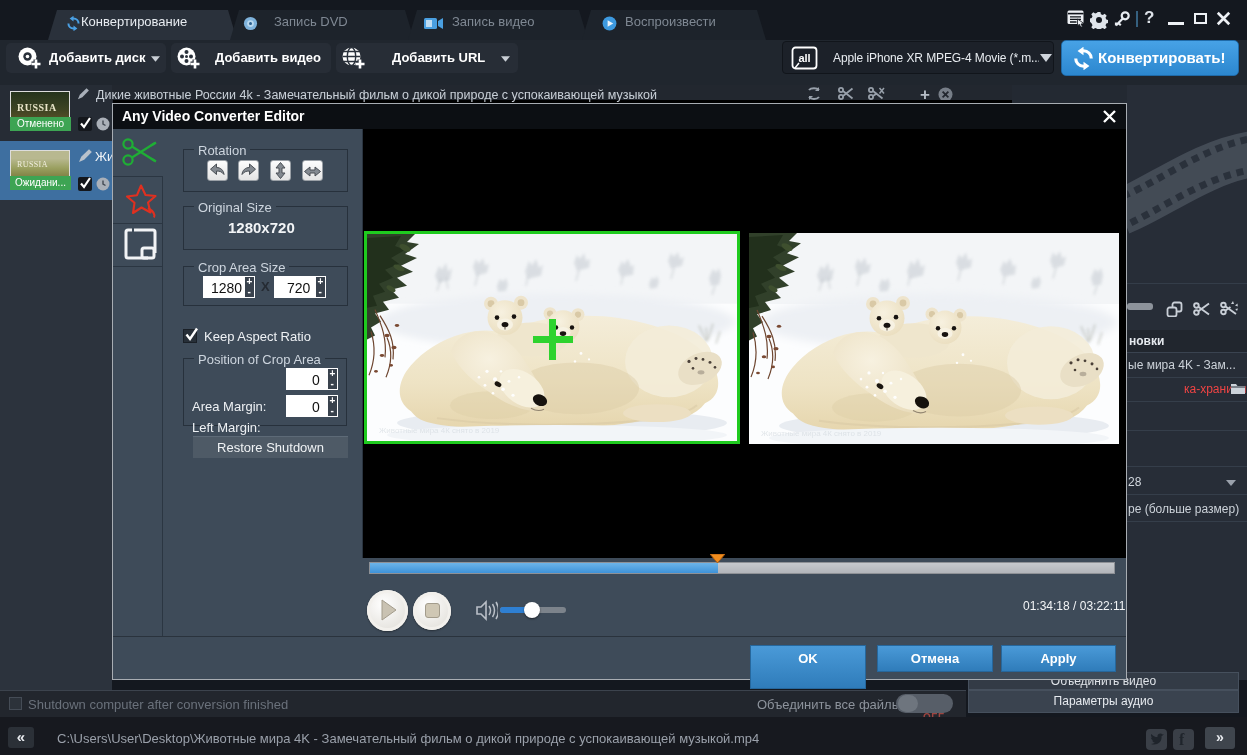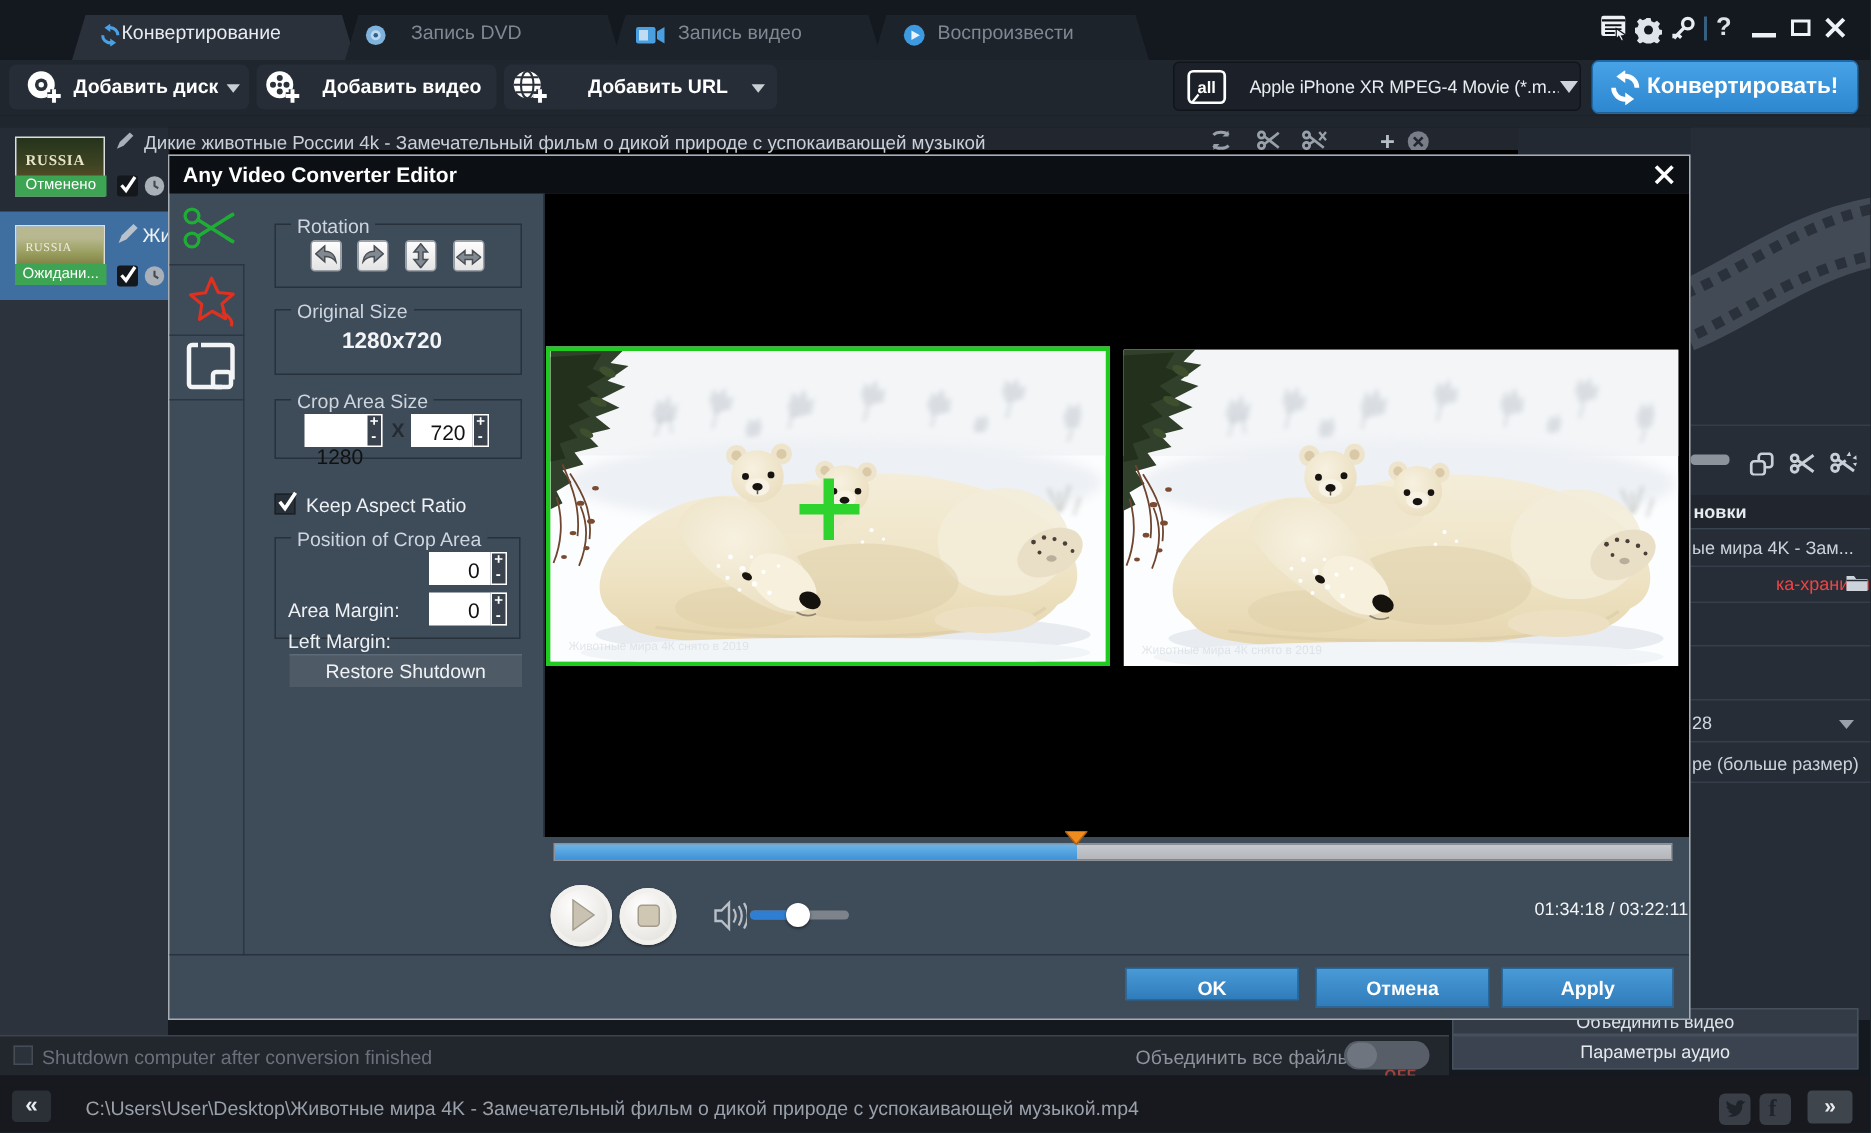--- a/index.html
+++ b/index.html
@@ -320,21 +320,21 @@
       <path d="M0.5 6.5 L6 2 V5 H11 V2 L16.5 6.5 L11 11 V8 H6 V11 Z" fill="#838990" stroke="#4a4f55" stroke-width="1"></path>
     </svg>
 
 <div class="abs" style="left:183px;top:206px;width:165px;height:44px;border:1px solid #27313c;"></div>
 <div class="abs txt" style="left:194px;top:200px;color:#cdd5de;font-size:13px;background:#3e4b59;padding:0 4px;">Original Size</div>
 <div class="abs txt" style="left:228px;top:219px;color:#f2f4f6;font-size:15px;font-weight:bold;">1280x720</div>
 
 <div class="abs" style="left:183px;top:266px;width:165px;height:40px;border:1px solid #27313c;"></div>
 <div class="abs txt" style="left:194px;top:260px;color:#cdd5de;font-size:13px;background:#3e4b59;padding:0 4px;text-align:right;">Crop Area Size</div>
 <div class="abs" style="left:203px;top:276px;width:52px;height:22px;background:#fff;"></div>
-<div class="abs txt" style="left:211px;top:280px;color:#111;font-size:14px;margin-top:16px;">1280</div>
+<div class="abs txt" style="left:211px;top:280px;color:#111;font-size:14px;">1280</div>
 <div class="abs" style="left:244px;top:276px;width:11px;height:22px;background:#39424d;border:1px solid #fff;color:#fff;"></div>
 <div class="abs txt" style="left:246.5px;top:276px;color:#fff;font-size:10px;font-weight:bold;">+</div>
 <div class="abs txt" style="left:247.5px;top:286px;color:#fff;font-size:10px;font-weight:bold;">-</div>
 <div class="abs txt" style="left:261px;top:279px;color:#252b33;font-size:13px;font-weight:bold;">X</div>
 <div class="abs" style="left:274px;top:276px;width:52px;height:22px;background:#fff;"></div>
 <div class="abs txt" style="left:287px;top:280px;color:#111;font-size:14px;">720</div>
 <div class="abs" style="left:315px;top:276px;width:11px;height:22px;background:#39424d;border:1px solid #fff;color:#fff;"></div>
 <div class="abs txt" style="left:317.5px;top:276px;color:#fff;font-size:10px;font-weight:bold;">+</div>
 <div class="abs txt" style="left:318.5px;top:286px;color:#fff;font-size:10px;font-weight:bold;">-</div>
 
@@ -515,16 +515,16 @@
       <path d="M1 7 h4 l5-5 v17 l-5-5 h-4z" fill="none" stroke="#b9bfc7" stroke-width="1.6"></path>
       <path d="M13 6 q3 4.5 0 9 M16.5 4 q4 6.5 0 13 M20 2 q5 8.5 0 17" stroke="#b9bfc7" stroke-width="1.5" fill="none"></path>
     </svg>
 <div class="abs" style="left:500px;top:607px;width:66px;height:6px;background:#7c838b;border-radius:3px;"></div>
 <div class="abs" style="left:500px;top:607px;width:33px;height:6px;background:#2e7fd2;border-radius:3px 0 0 3px;"></div>
 <div class="abs" style="left:524px;top:602px;width:16px;height:16px;background:#fff;border-radius:50%;box-shadow:0 1px 2px rgba(0,0,0,.5);"></div>
 <div class="abs txt" style="left:1023px;top:599px;color:#f2f4f6;font-size:12px;text-align:center;">01:34:18 / 03:22:11</div>
 
 <div class="abs" style="left:113px;top:636px;width:1013px;height:1px;background:#2a333d;"></div>
 
-<div class="abs" style="left:750px;top:645px;width:116px;height:22px;background:linear-gradient(#4a9ad8,#2f7cba);border:1px solid #26679c;color:#fff;font-size:13px;font-weight:bold;text-align:center;line-height:25px;">OK</div>
+<div class="abs" style="left:750px;top:645px;width:116px;height:44px;background:linear-gradient(#4a9ad8,#2f7cba);border:1px solid #26679c;color:#fff;font-size:13px;font-weight:bold;text-align:center;line-height:25px;">OK</div>
 <div class="abs" style="left:877px;top:645px;width:116px;height:27px;background:linear-gradient(#4a9ad8,#2f7cba);border:1px solid #26679c;color:#fff;font-size:13px;font-weight:bold;text-align:center;line-height:25px;">Отмена</div>
 <div class="abs" style="left:1001px;top:645px;width:115px;height:27px;background:linear-gradient(#4a9ad8,#2f7cba);border:1px solid #26679c;color:#fff;font-size:13px;font-weight:bold;text-align:center;line-height:25px;">Apply</div>
 
 </div>
 </body></html>

